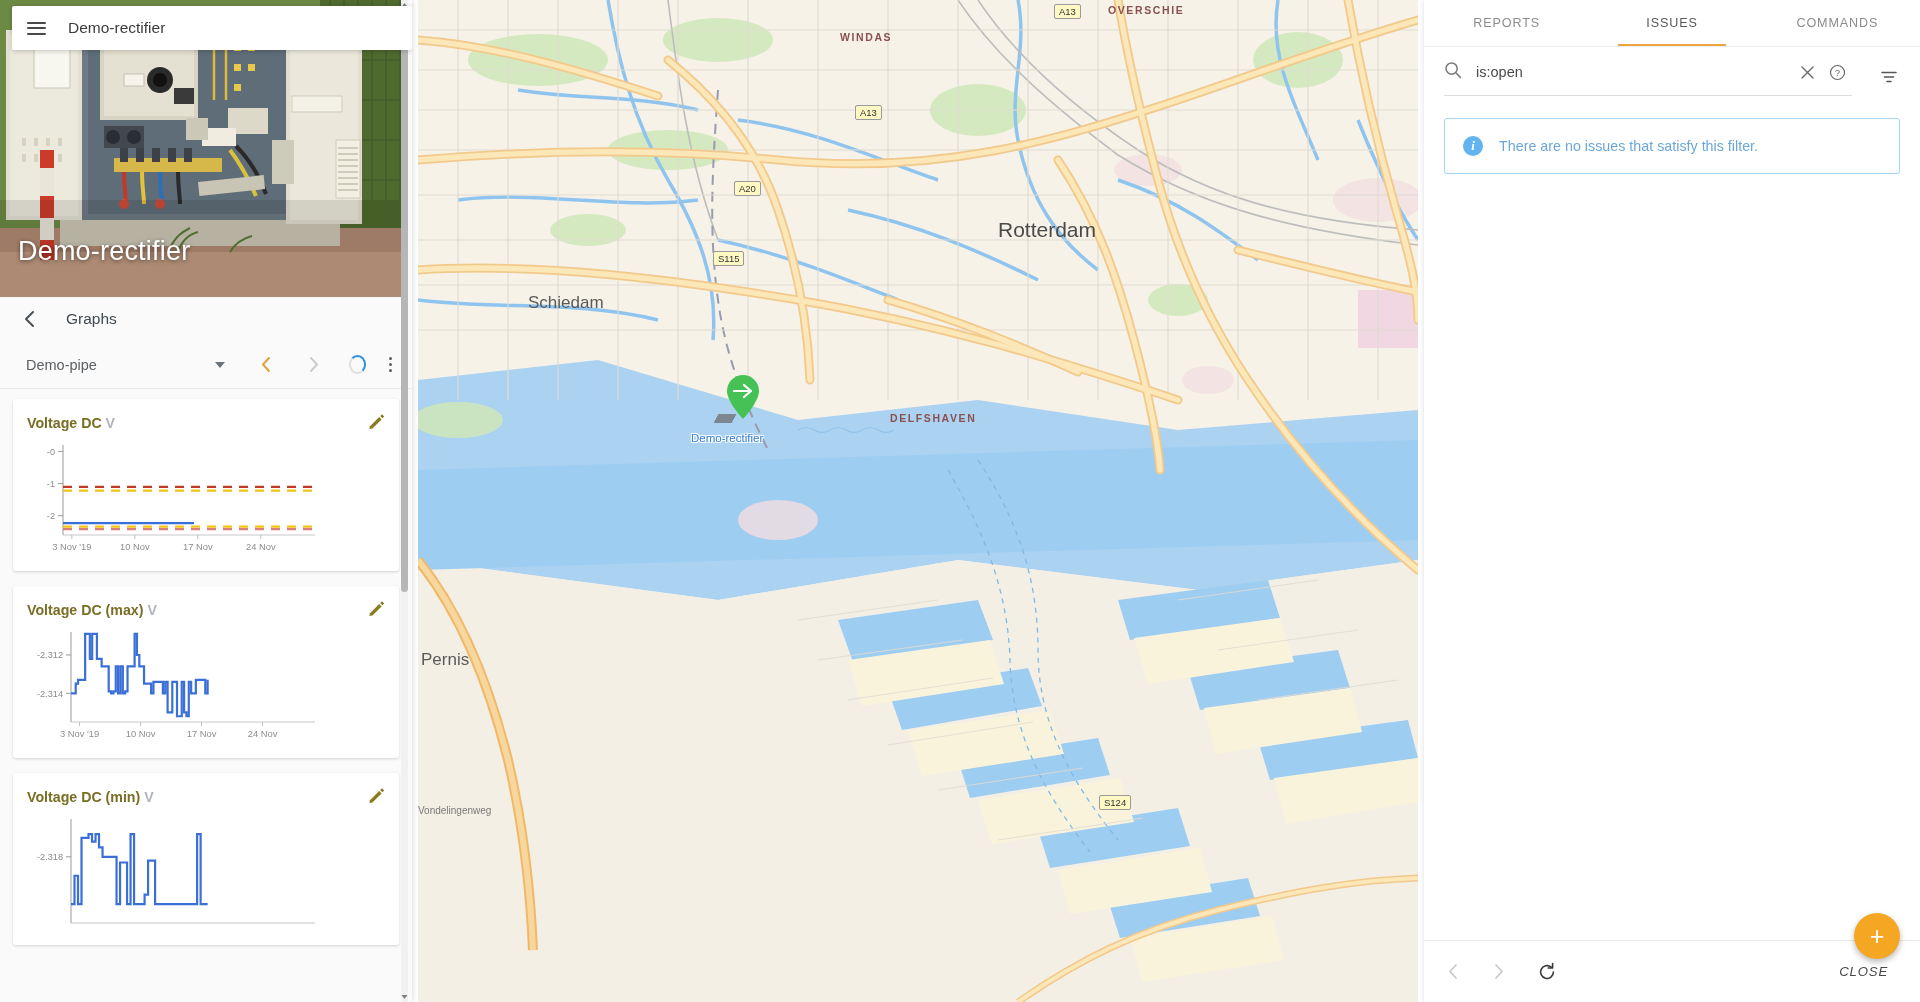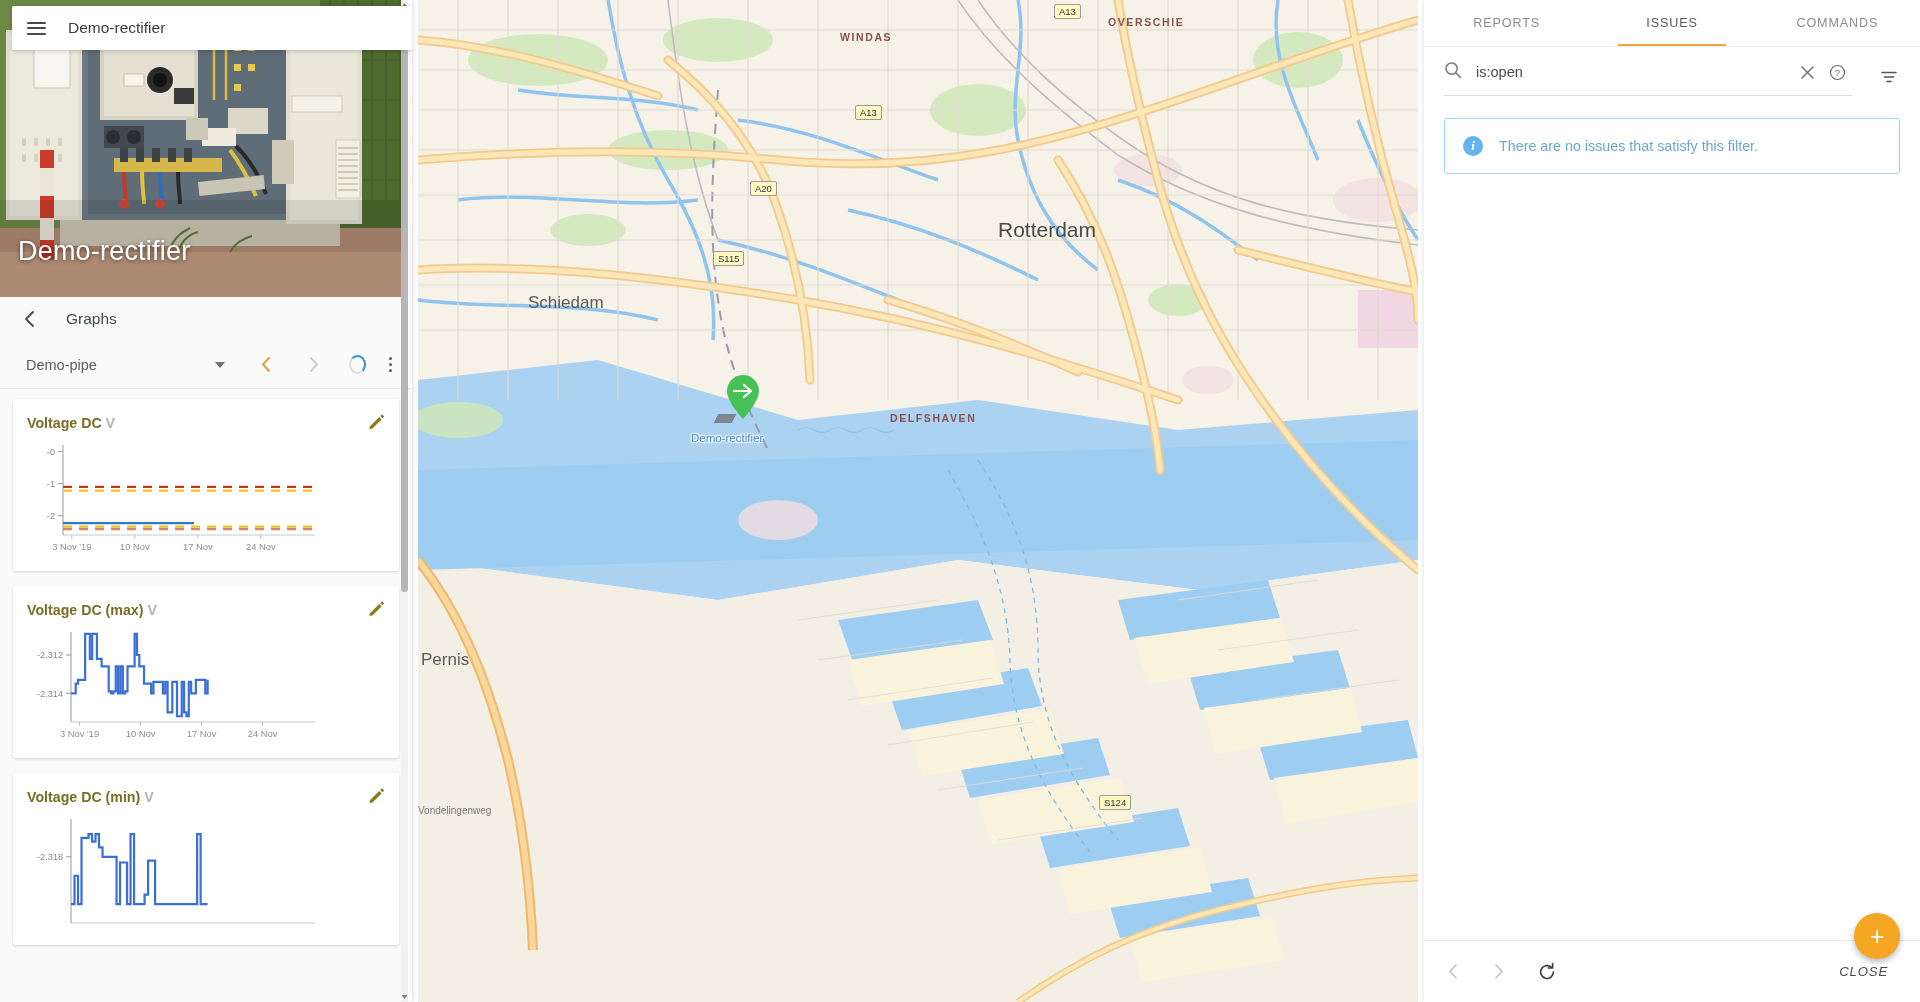--- a/index.html
+++ b/index.html
@@ -319,34 +319,34 @@
       <g stroke="#fbe7b8" stroke-width="4" fill="none">
         <path d="M600 1002 C660 960 720 930 800 910 C880 890 940 880 1000 878"></path>
       </g>
 
       <g stroke="#7fb9e8" stroke-width="1.1" fill="none" opacity="0.6">
         <path d="M380 430 q8 -5 16 0 t16 0 t16 0 t16 0 t16 0 t16 0"></path>
       </g>
     </svg>
 
     <div>
-      <div class="mlabel district" style="left:690px;top:16px">OVERSCHIE</div>
+      <div class="mlabel district" style="left:690px;top:4px">OVERSCHIE</div>
       <div class="mlabel district" style="left:422px;top:31px">WINDAS</div>
 
       <div class="mlabel city" style="left:580px;top:218px">Rotterdam</div>
       <div class="mlabel town" style="left:110px;top:293px">Schiedam</div>
       <div class="mlabel district" style="left:472px;top:412px">DELFSHAVEN</div>
       <div class="mlabel town" style="left:3px;top:650px">Pernis</div>
       <div class="mlabel street" style="left:0px;top:805px">Vondelingenweg</div>
     </div>
     <div>
       <div class="shield" style="left:636px;top:4px">A13</div>
       <div class="shield" style="left:437px;top:105px">A13</div>
 
-      <div class="shield" style="left:332px;top:181px">A20</div>
+      <div class="shield" style="left:316px;top:181px">A20</div>
       <div class="shield" style="left:295px;top:251px">S115</div>
 
       <div class="shield" style="left:681px;top:795px">S124</div>
     </div>
 
     <div style="position:absolute;left:308px;top:374px;">
       <svg width="34" height="46" viewBox="0 0 34 46">
         <path d="M17 1 C8.2 1 1 8.2 1 17 C1 28 17 45 17 45 C17 45 33 28 33 17 C33 8.2 25.8 1 17 1 Z" fill="#45c156"></path>
         <path d="M8 17 L24 17 M18 11 L25 17 L18 23" stroke="#ffffff" stroke-width="2.2" fill="none" stroke-linecap="round" stroke-linejoin="round"></path>
       </svg>

